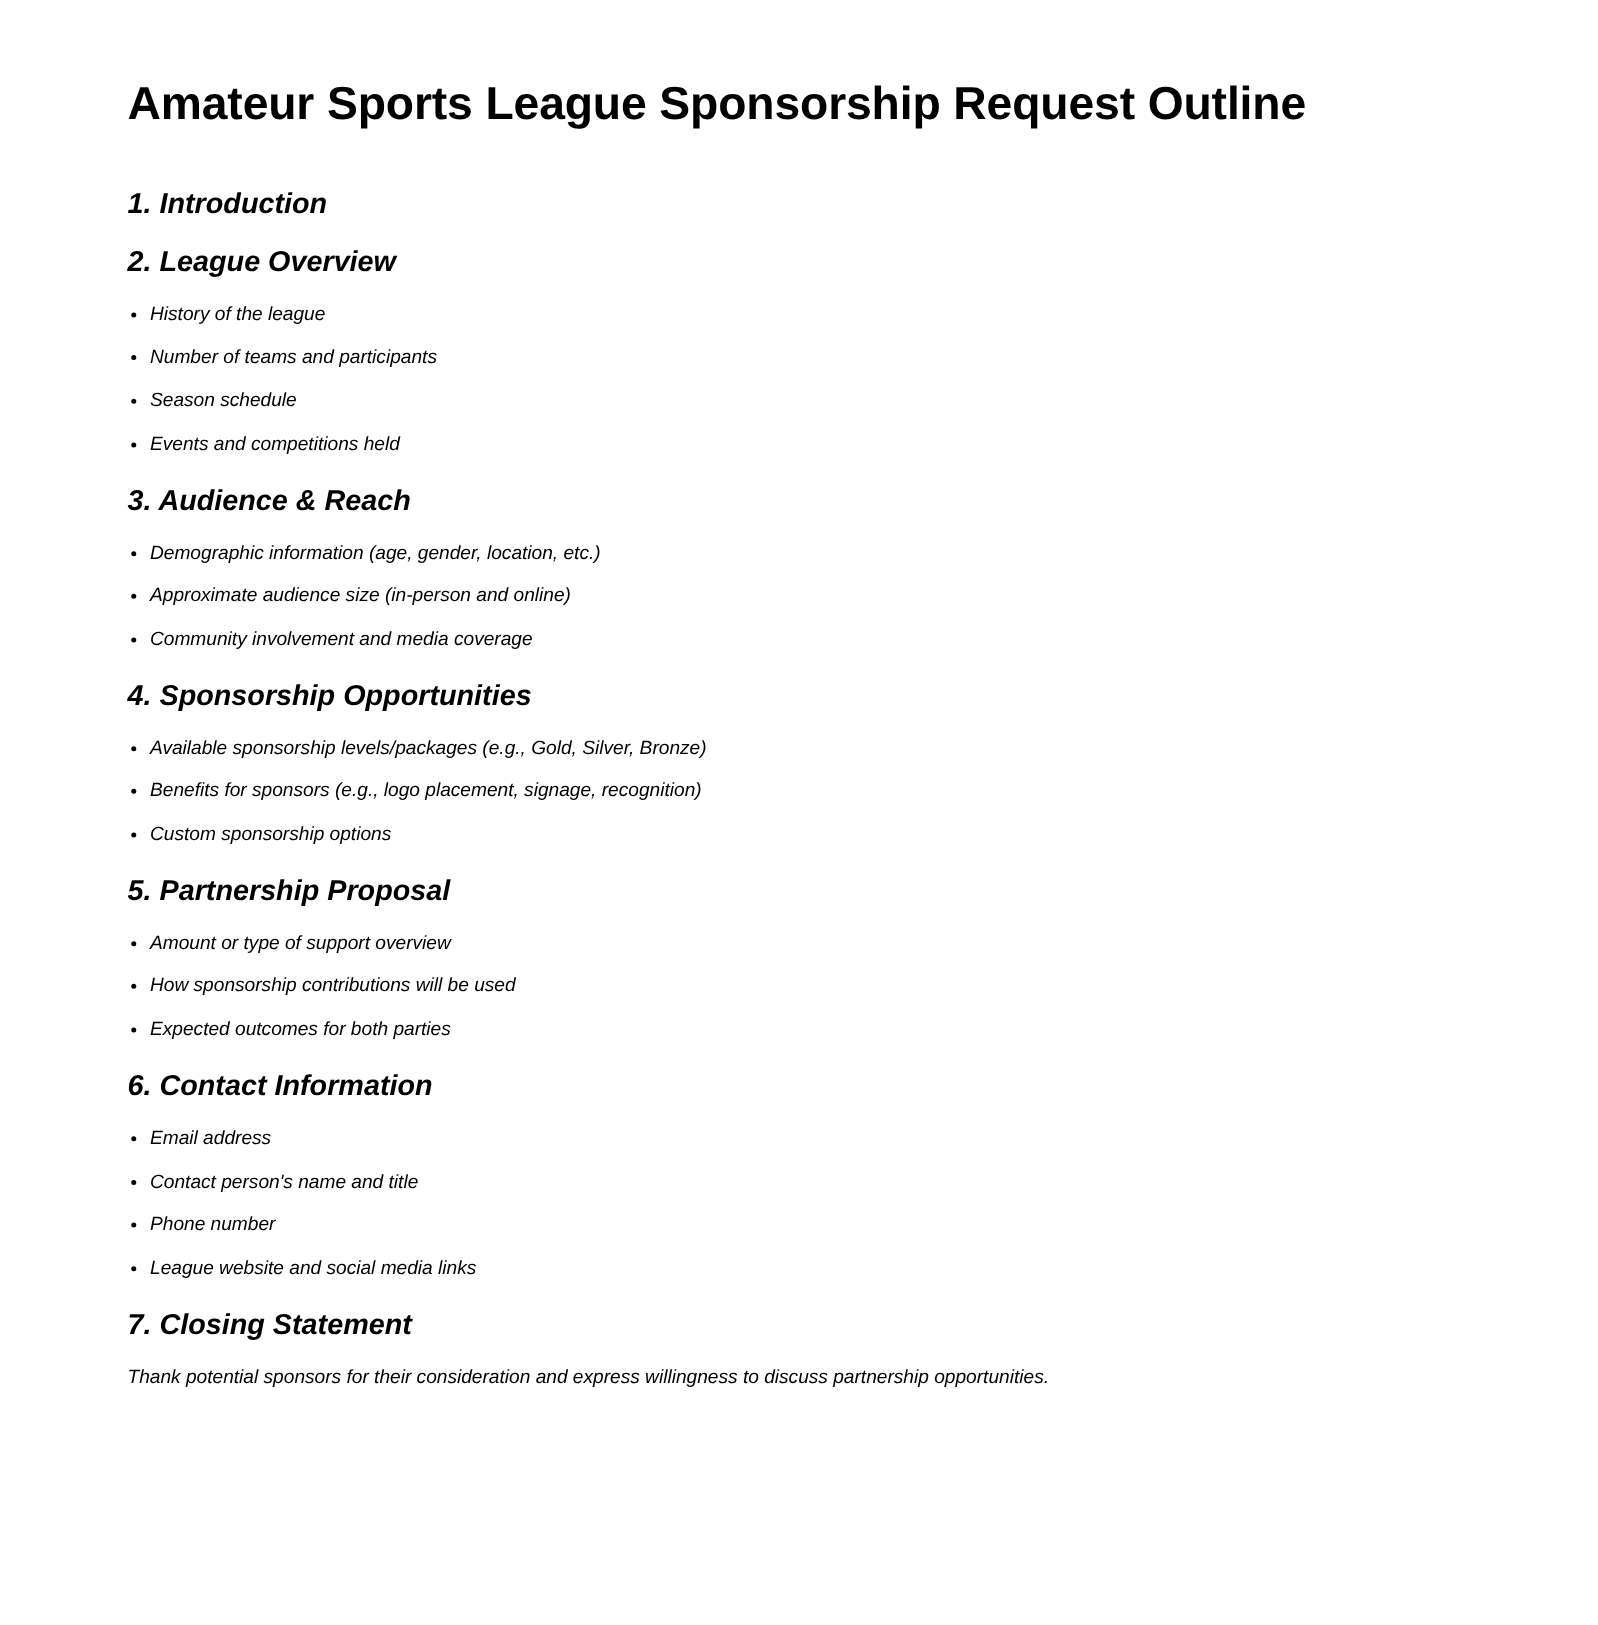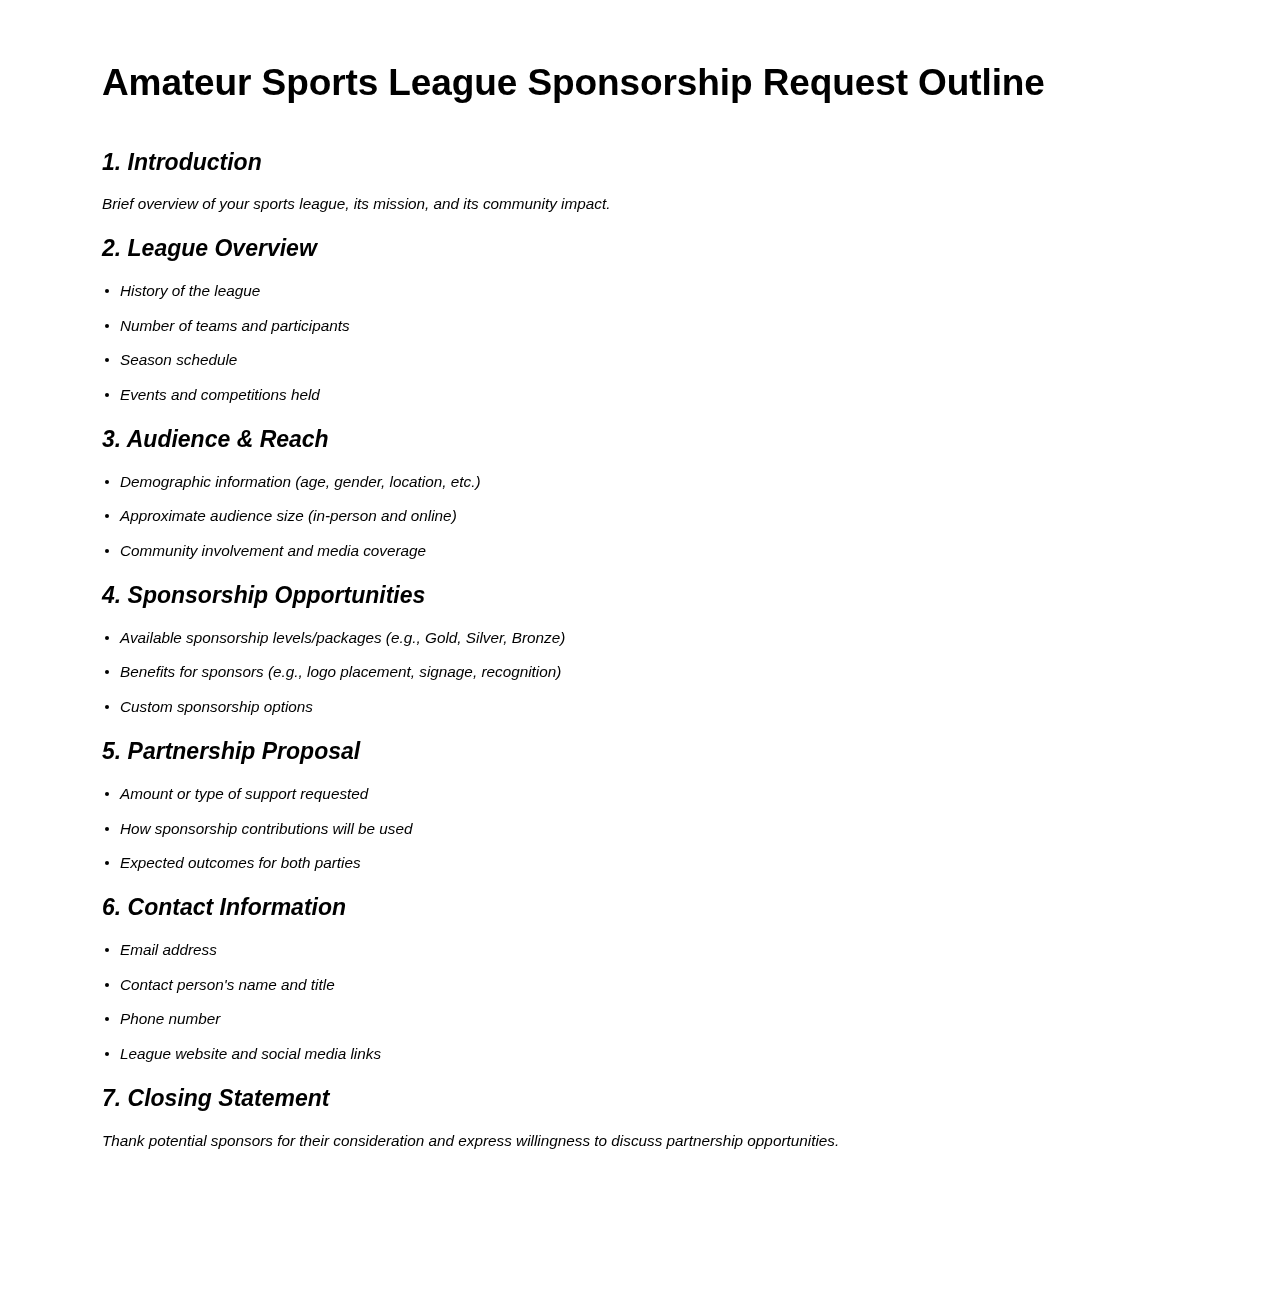--- a/index.html
+++ b/index.html
@@ -84,21 +84,20 @@
 </head>
 <body>
 
 <div class="page">
 
   <h1 class="doc-title">Amateur Sports League Sponsorship Request Outline</h1>
 
   <div id="sections-container">
       <section class="section">
         <h2 class="section-heading">1. Introduction</h2>
-        <p class="paragraph">Brief overview of your sports league, its mission, and its community impact.</p>
       </section>
       <section class="section">
         <h2 class="section-heading">2. League Overview</h2>
         <ul class="bullet-list">
           <li><span class="bullet-dot"></span><span class="li-text">History of the league</span></li>
           <li><span class="bullet-dot"></span><span class="li-text">Number of teams and participants</span></li>
           <li><span class="bullet-dot"></span><span class="li-text">Season schedule</span></li>
           <li><span class="bullet-dot"></span><span class="li-text">Events and competitions held</span></li>
         </ul>
       </section>
@@ -114,21 +113,21 @@
         <h2 class="section-heading">4. Sponsorship Opportunities</h2>
         <ul class="bullet-list">
           <li><span class="bullet-dot"></span><span class="li-text">Available sponsorship levels/packages (e.g., Gold, Silver, Bronze)</span></li>
           <li><span class="bullet-dot"></span><span class="li-text">Benefits for sponsors (e.g., logo placement, signage, recognition)</span></li>
           <li><span class="bullet-dot"></span><span class="li-text">Custom sponsorship options</span></li>
         </ul>
       </section>
       <section class="section">
         <h2 class="section-heading">5. Partnership Proposal</h2>
         <ul class="bullet-list">
-          <li><span class="bullet-dot"></span><span class="li-text">Amount or type of support requested</span></li>
+          <li><span class="bullet-dot"></span><span class="li-text">Amount or type of support overview</span></li>
           <li><span class="bullet-dot"></span><span class="li-text">How sponsorship contributions will be used</span></li>
           <li><span class="bullet-dot"></span><span class="li-text">Expected outcomes for both parties</span></li>
         </ul>
       </section>
       <section class="section">
         <h2 class="section-heading">6. Contact Information</h2>
         <ul class="bullet-list">
           <li><span class="bullet-dot"></span><span class="li-text">Email address</span></li>
           <li><span class="bullet-dot"></span><span class="li-text">Contact person's name and title</span></li>
           <li><span class="bullet-dot"></span><span class="li-text">Phone number</span></li>

